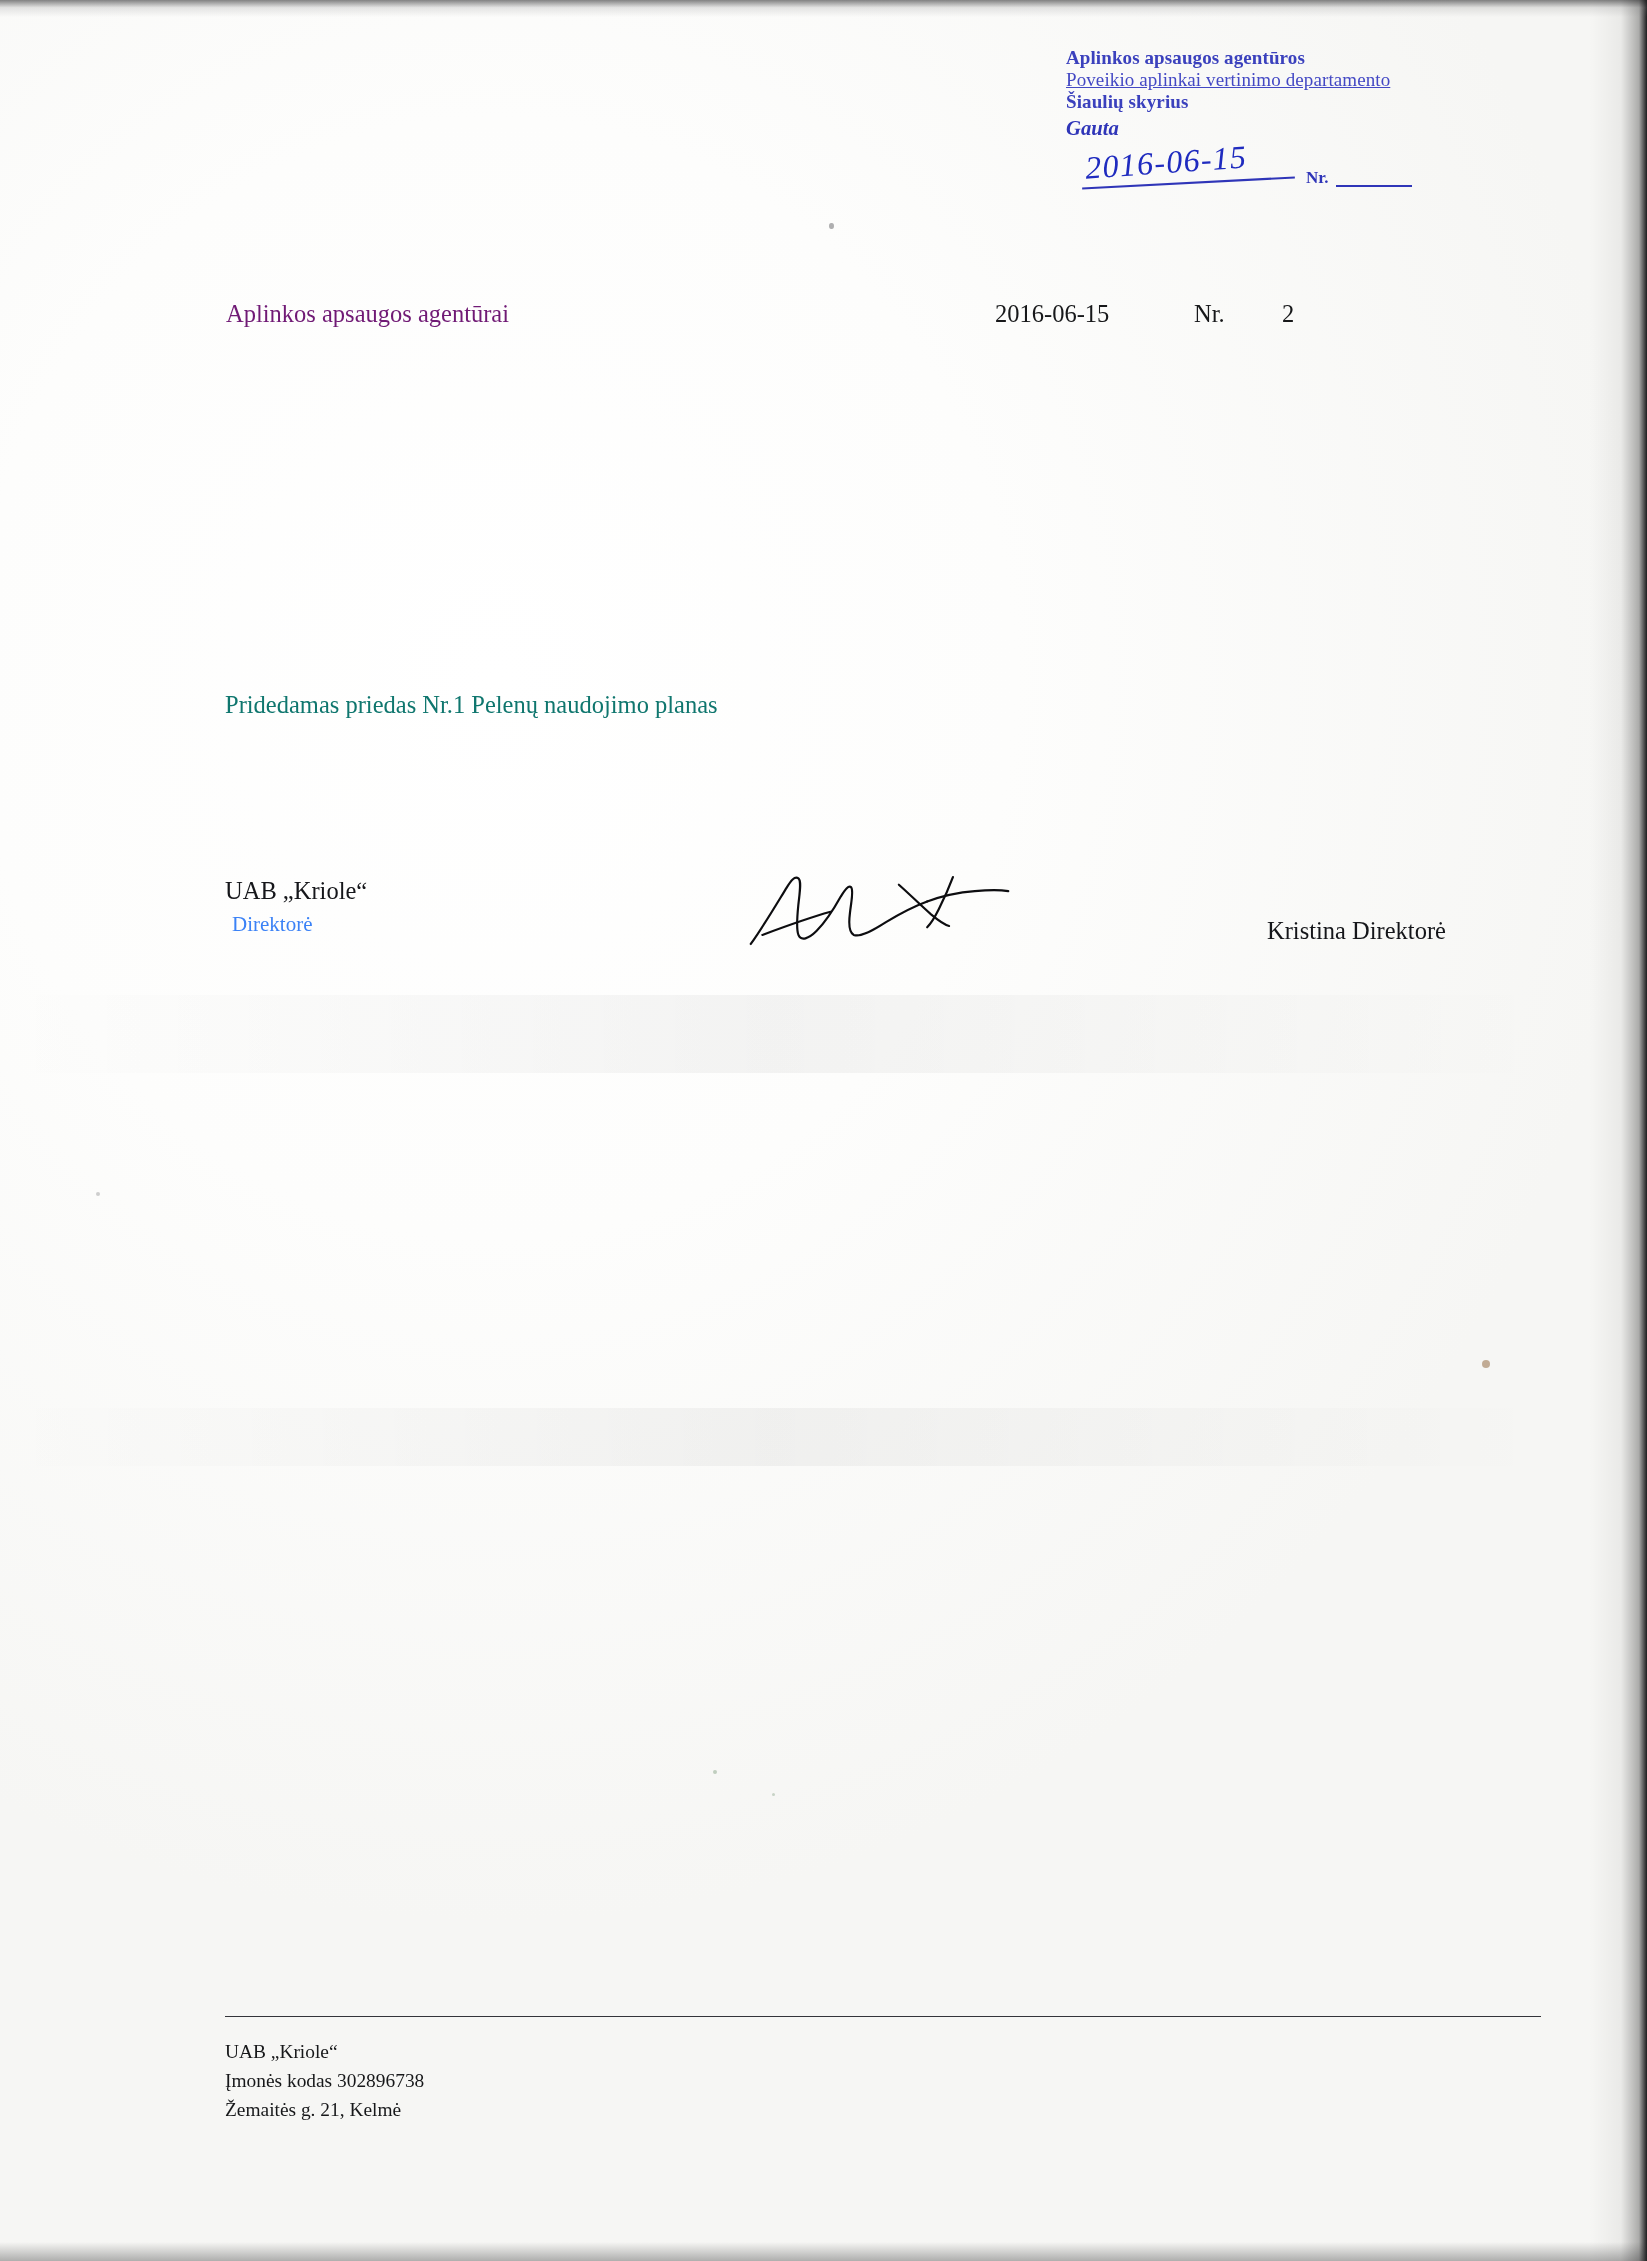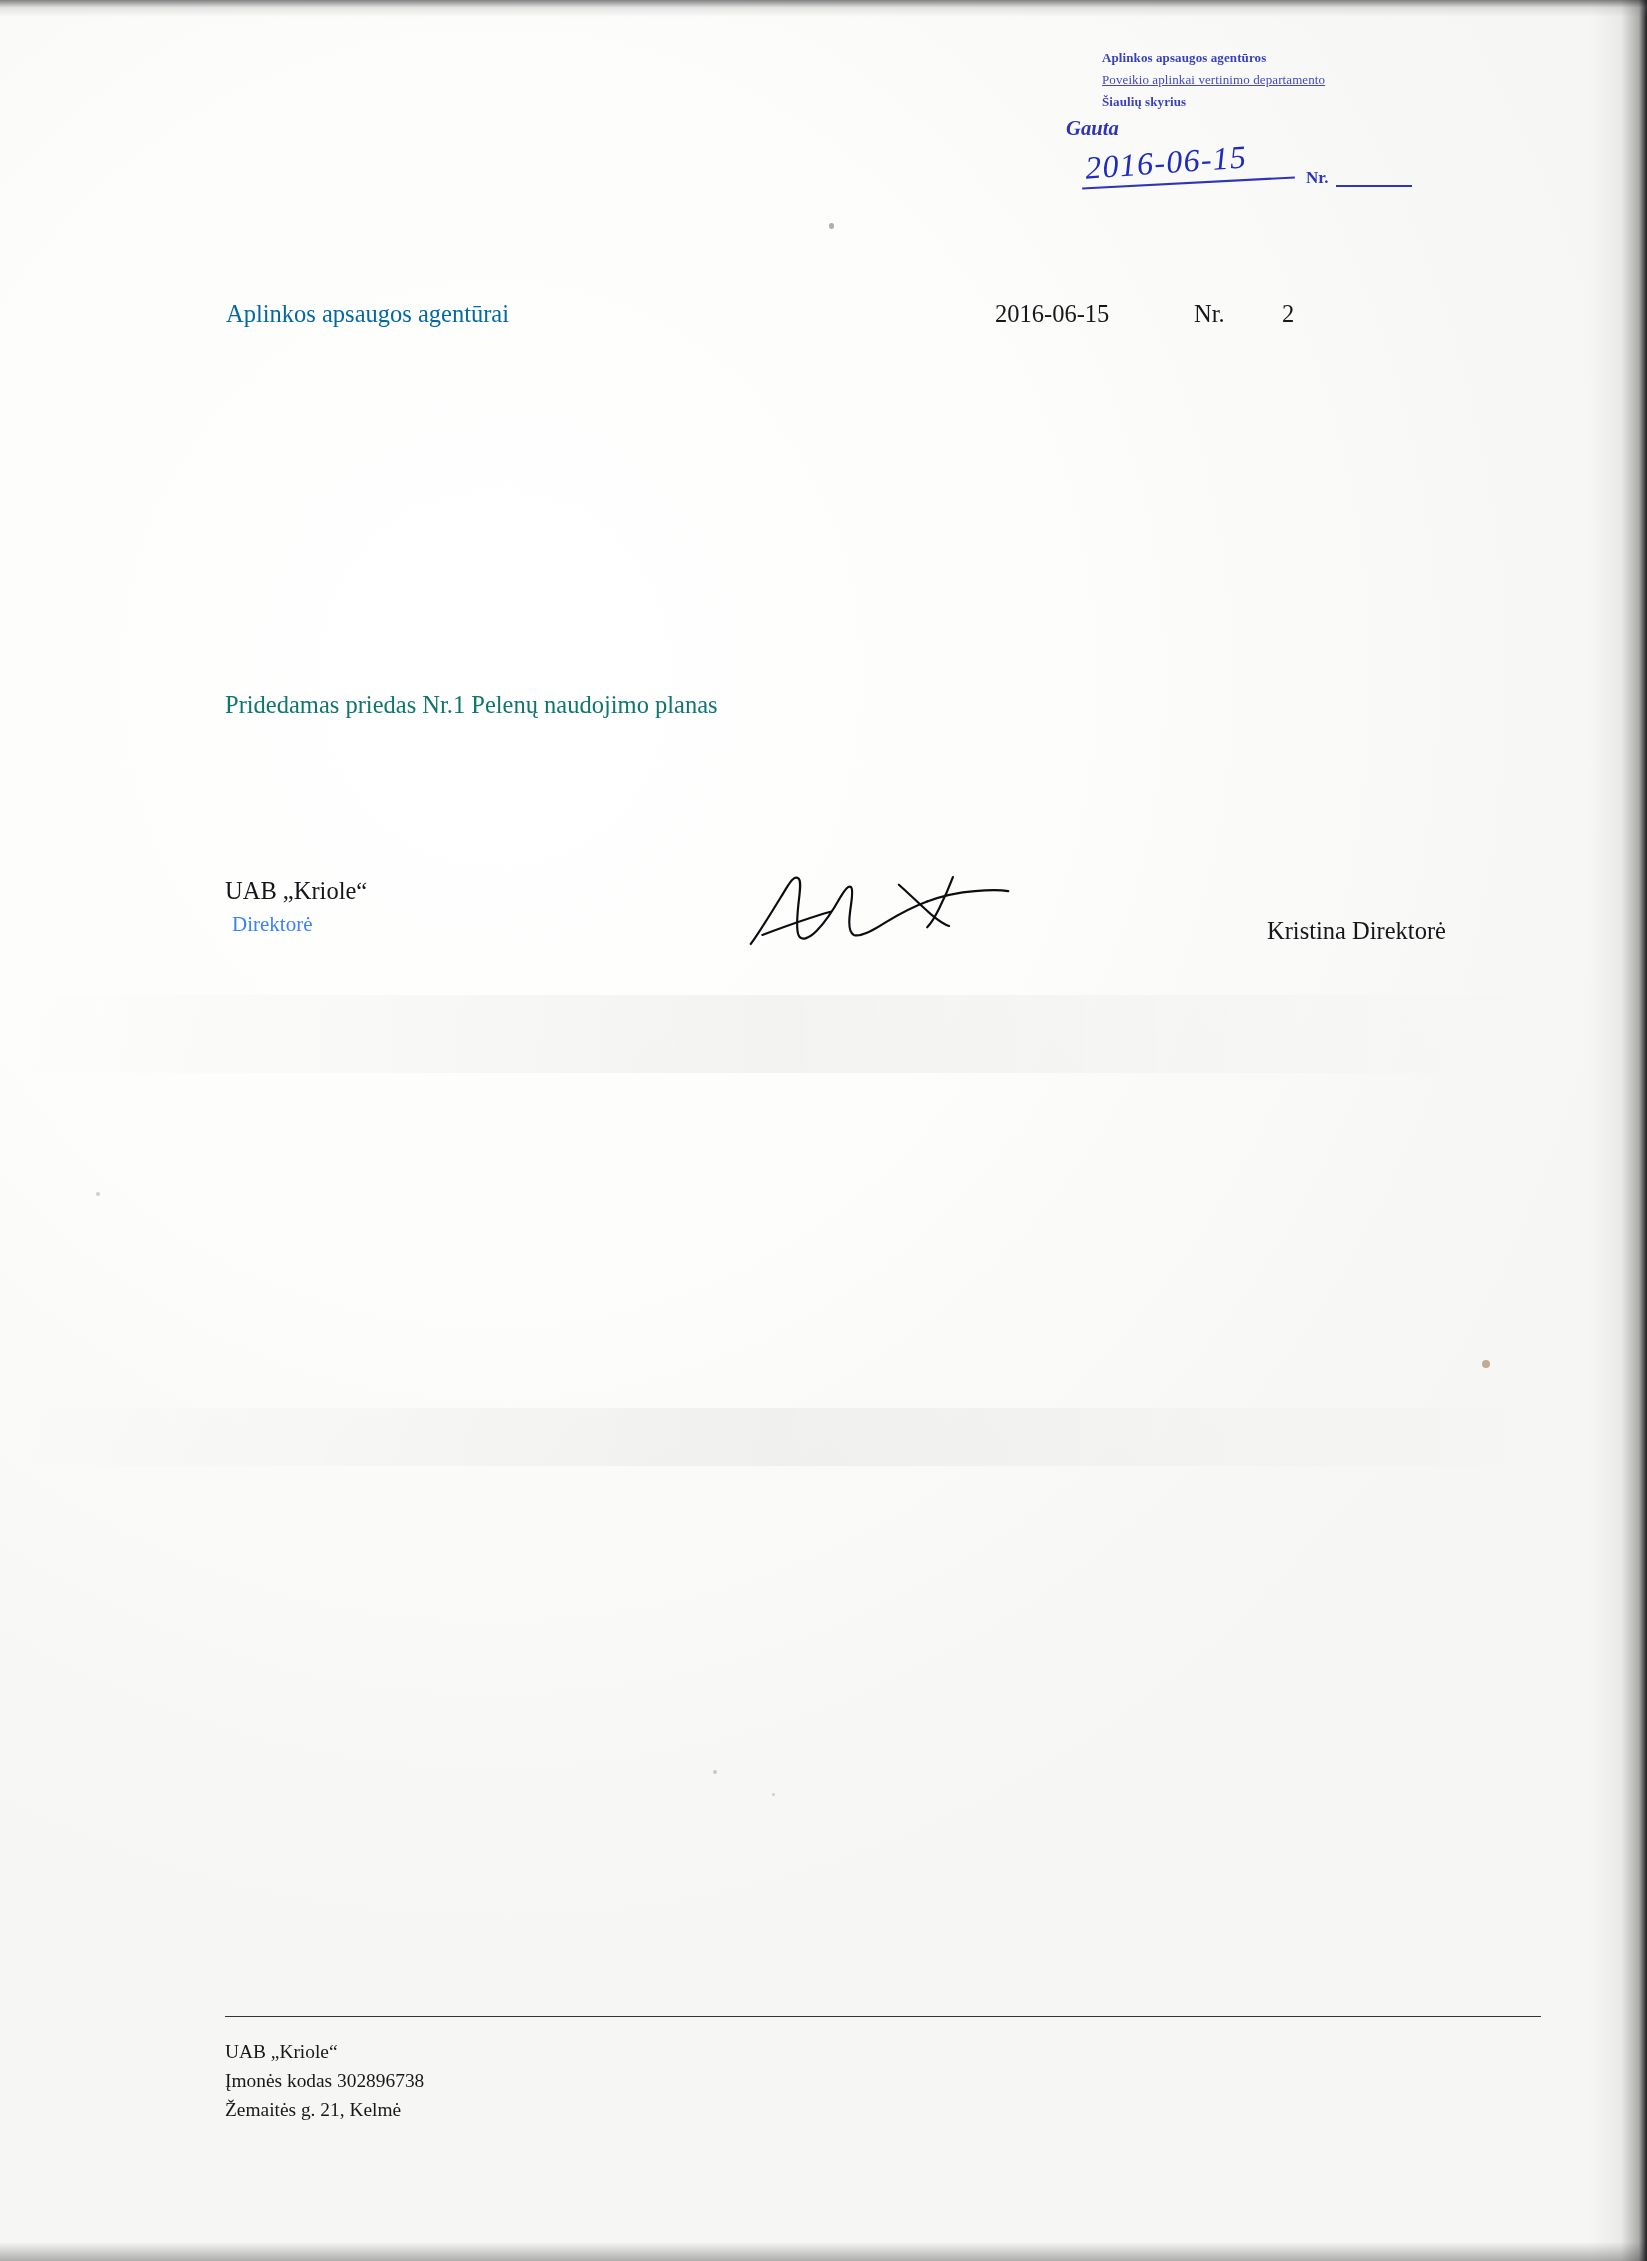--- a/index.html
+++ b/index.html
@@ -61,26 +61,25 @@
   
   .stamp {
     position: absolute;
     left: 1066px;
     top: 47px;
     width: 439px;
     color: #2b31b5;
     font-family: "Liberation Serif", serif;
   }
   .stamp-line {
-    font-size: 13px;
+    font-size: 19px;
     line-height: 22px;
     letter-spacing: 0.1px;
     font-weight: 700;
     color: #3b41bd;
-    margin-left: 36px;
   }
   .stamp-line.thin {
     font-weight: 400;
     color: #4348c4;
     text-decoration: underline;
   }
   .stamp-gauta {
     font-size: 20.7px;
     font-weight: 700;
     margin-top: 3.9px;
@@ -128,21 +127,21 @@
     height: 1.9px;
     background: #2f35b8;
   }
 
   
   .addressee {
     position: absolute;
     left: 226px;
     top: 300px;
     font-size: 24.5px;
-    color: #0369a1;
+    color: #701a75;
   }
   .doc-date {
     position: absolute;
     left: 995px;
     top: 300px;
     font-size: 24.5px;
     color: #17181a;
   }
   .doc-nr-label {
     position: absolute;

